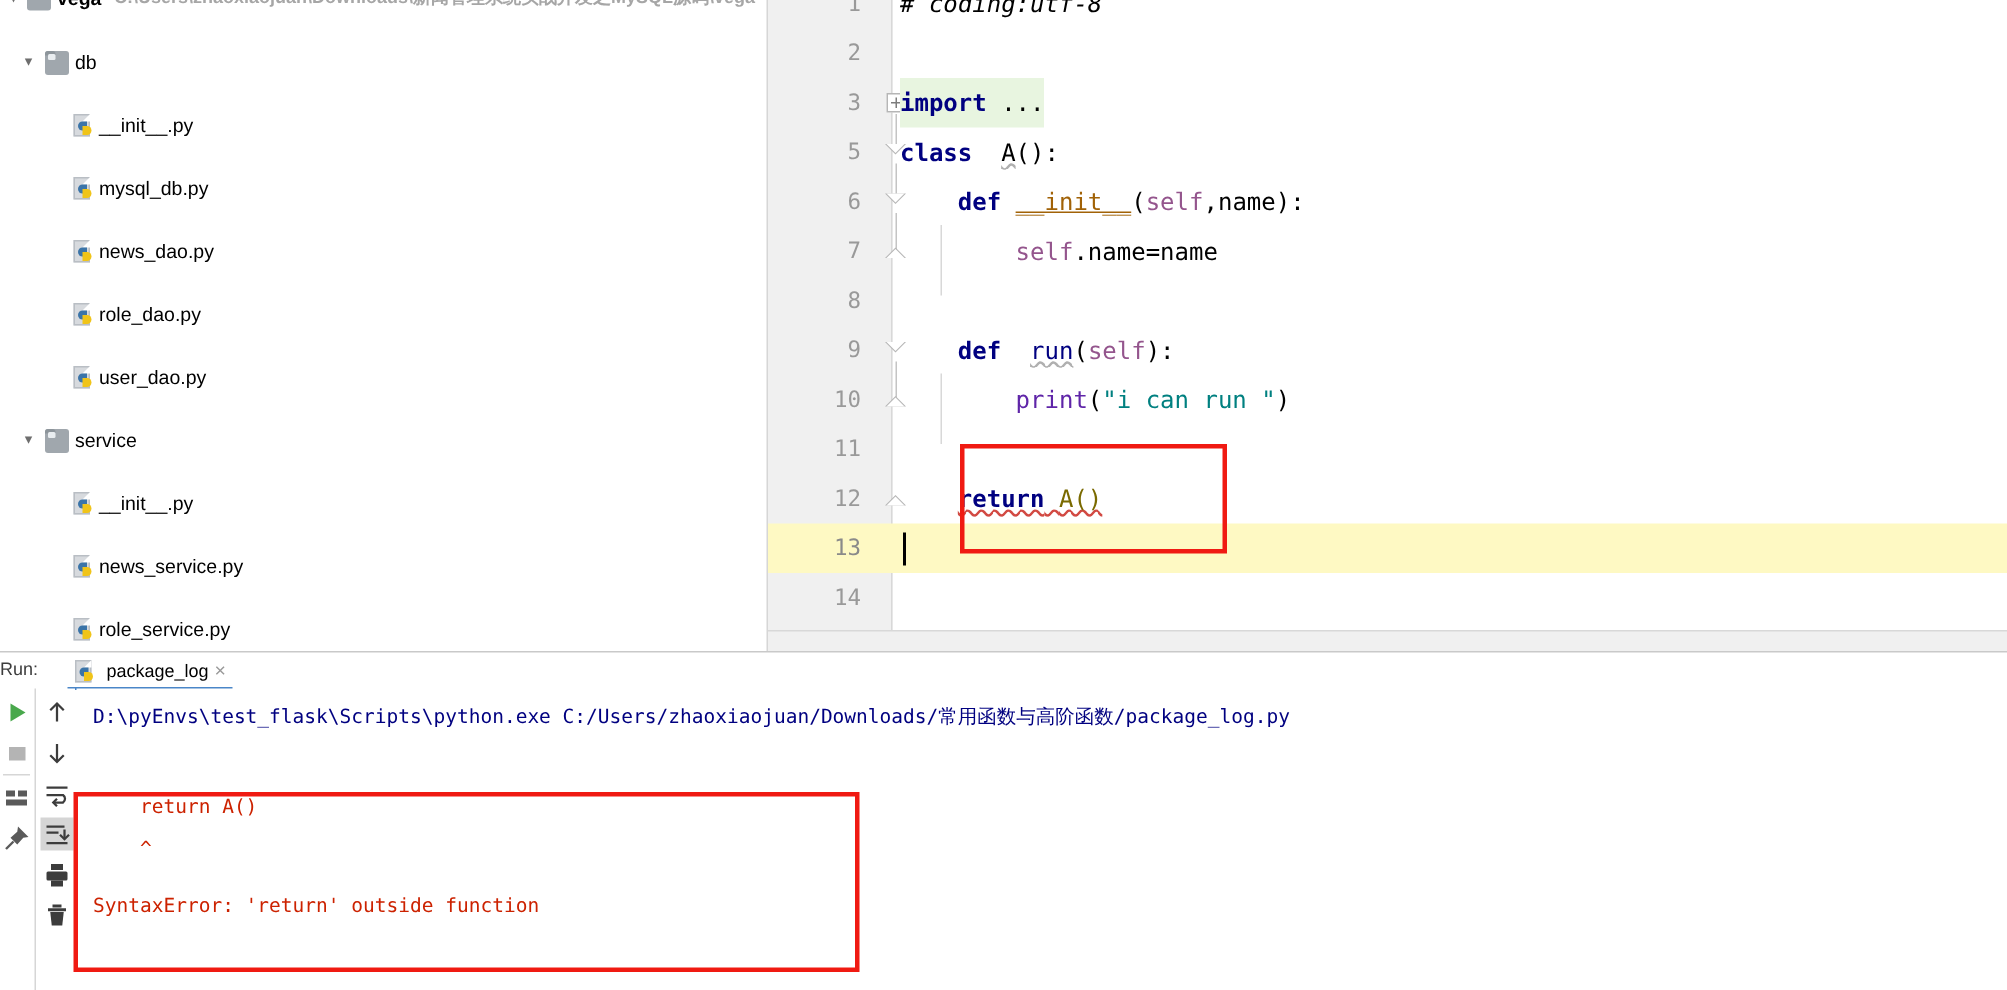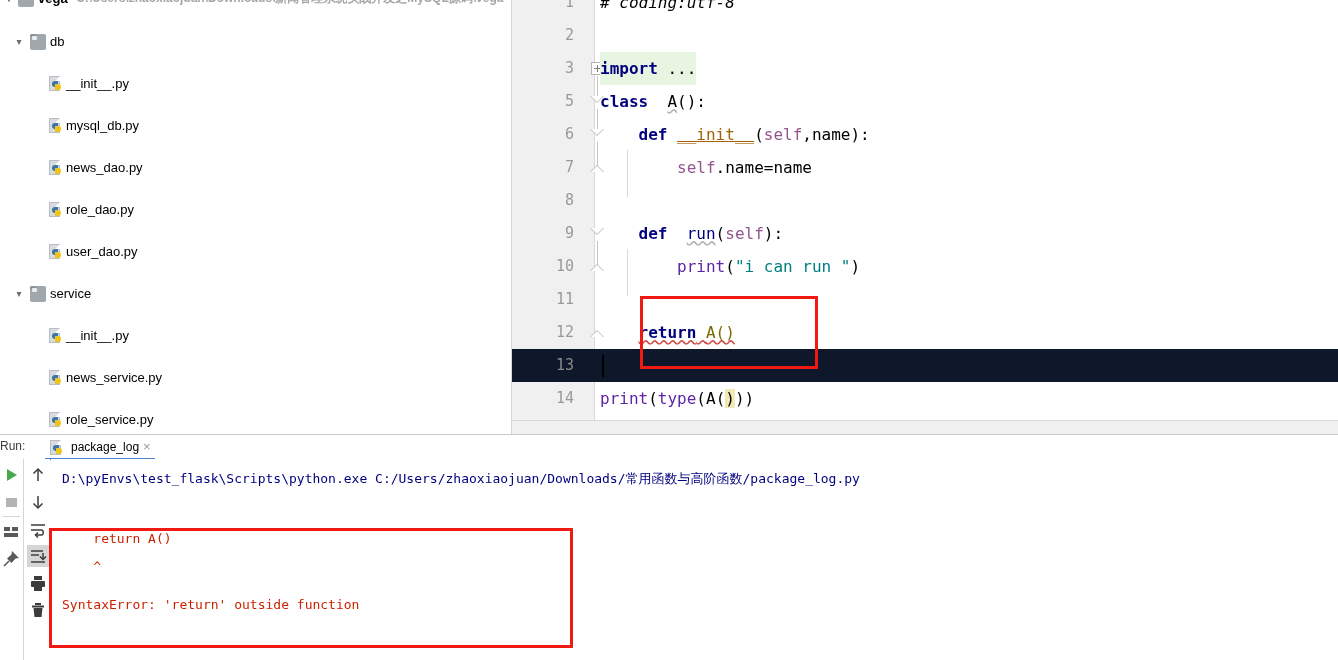--- a/index.html
+++ b/index.html
@@ -43,21 +43,21 @@
   .editor{position:absolute;left:512px;top:0;width:826px;height:434px;background:#fff;overflow:hidden;}
   .gutter{position:absolute;left:0;top:0;width:83px;height:420px;background:#f0f0f0;}
   .gutter-sep{position:absolute;left:82px;top:0;width:1px;height:420px;background:#d8d8d8;}
   .editor-bottom{position:absolute;left:0;top:420px;width:826px;height:14px;background:#f0f0f0;border-top:1px solid #d8d8d8;box-sizing:border-box;}
 
   .code-row{position:absolute;left:0;width:826px;height:33px;}
   .code-row .num{position:absolute;left:0;top:0;width:62px;text-align:right;
       font-family:"DejaVu Sans Mono", monospace;font-size:15px;color:#999999;line-height:33px;}
   .code-row .txt{position:absolute;left:88px;top:0;line-height:33px;
       font-family:"DejaVu Sans Mono", monospace;font-size:16px;white-space:pre;color:#000;}
-  .code-row.cur{background:#0f172a;}
+  .code-row.cur{background:#fef9c3;}
   .code-row.cur .num{color:#8a8a8a;}
 
   
   .fold{position:absolute;left:79px;width:13px;height:13px;border:1px solid #b6b6b6;background:#fff;box-sizing:border-box;}
   .fold .gl{position:absolute;left:2px;top:5px;width:7px;height:1px;background:#7d7d7d;}
   .fold .gv{position:absolute;left:5px;top:2px;width:1px;height:7px;background:#7d7d7d;}
   .fold-tri{position:absolute;left:79px;width:13px;height:6px;}
   .fold-tri:after{content:"";position:absolute;left:0;top:0;border-width:6px 6.5px 0 6.5px;border-style:solid;border-color:#fff transparent transparent transparent;}
   .fold-tri:before{content:"";position:absolute;left:-1px;top:0;border-width:7px 7px 0 7px;border-style:solid;border-color:#b6b6b6 transparent transparent transparent;}
   .fold-end{position:absolute;left:79px;width:13px;height:6px;}
@@ -287,21 +287,20 @@
       </div>
 
       <div class="code-row cur" style="top:349px;">
         <span class="num">13</span>
         <span class="txt"></span>
         <span class="caret" style="left:90px;"></span>
       </div>
 
       <div class="code-row" style="top:382px;">
         <span class="num">14</span>
-        <span class="txt"><span class="builtin">print</span>(<span class="builtin">type</span>(<span class="cls">A</span>(<span class="parenhl">)</span>))</span>
       </div>
 
       <div class="editor-bottom"></div>
     </div>
 
     <div class="redbox" style="left:640px;top:296px;width:178px;height:73px;"></div>
   </div>
 
   <div class="run-panel">
 

